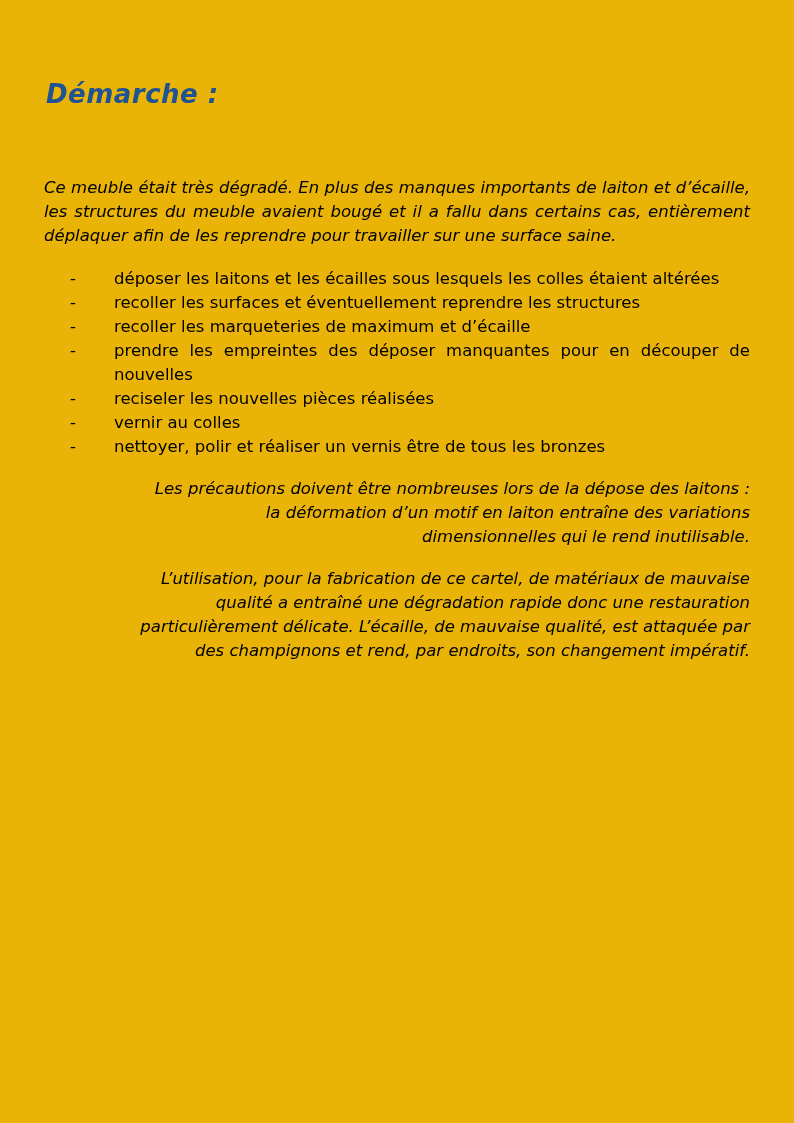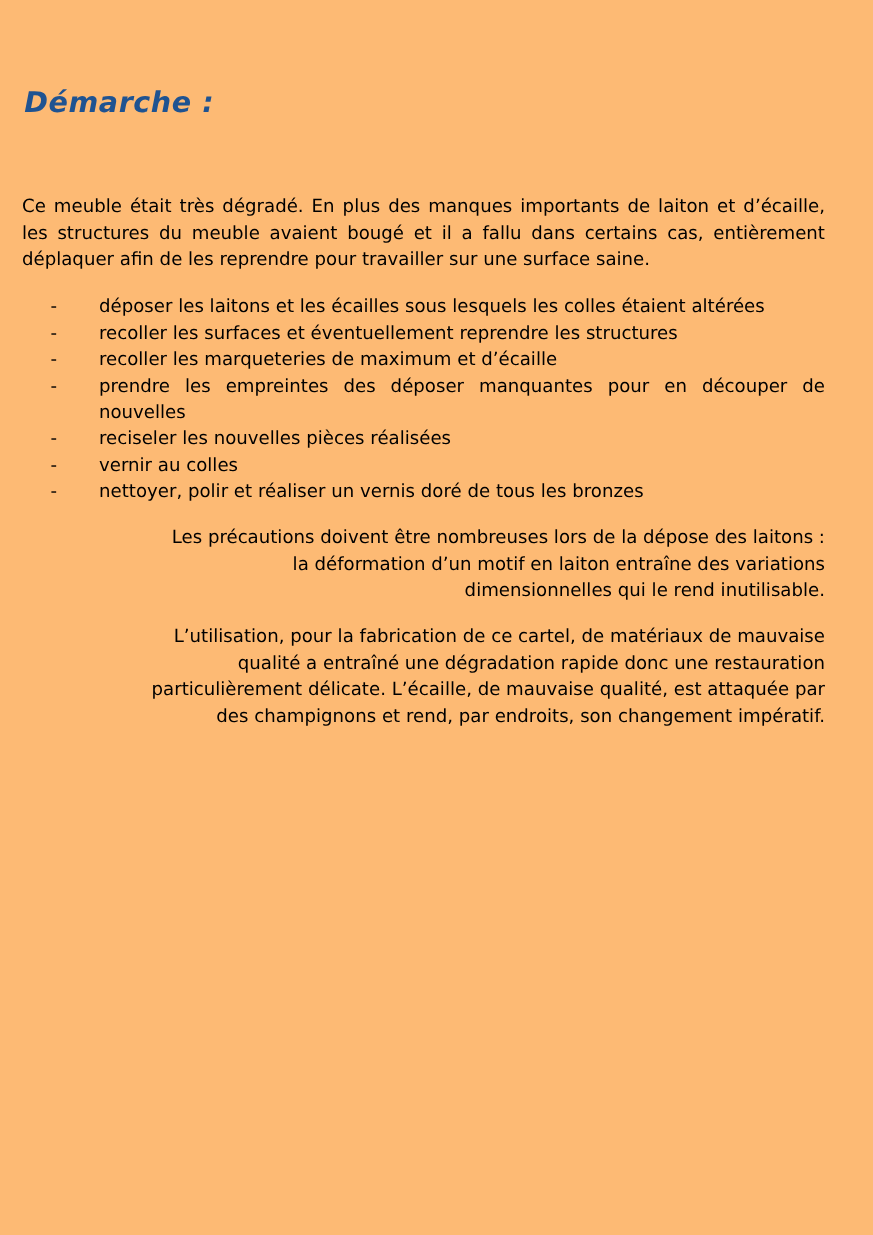--- a/index.html
+++ b/index.html
@@ -5,42 +5,43 @@
   html, body {
     margin: 0;
     padding: 0;
     background: #ffffff;
   }
   .page {
     position: relative;
     width: 794px;
     height: 1123px;
     margin: 0 auto;
-    background: #fdba74;
+    background: #eab308;
     box-sizing: border-box;
-    padding: 78px 44px 0 20px;
+    padding: 78px 44px 0 44px;
     font-family: "DejaVu Sans", "Liberation Sans", sans-serif;
     color: #000000;
     overflow: hidden;
   }
   .doc-title {
     margin: 0 0 0 2px;
     font-size: 26px;
     line-height: 32px;
     font-weight: bold;
     font-style: italic;
     color: #1F5391;
     letter-spacing: 0.5px;
   }
   .body-text {
     font-size: 16.5px;
     line-height: 24px;
   }
   .para {
     margin: 18px 0 0 0;
+    font-style: italic;
   }
   .para.first {
     margin-top: 66px;
   }
   .justified {
     text-align: justify;
   }
   .prelines {
     white-space: pre-line;
     text-align: right;
@@ -100,21 +101,21 @@
       <li class="li">
         <span class="dash">-</span>
         <span class="li-text">reciseler les nouvelles pièces réalisées</span>
       </li>
       <li class="li">
         <span class="dash">-</span>
         <span class="li-text">vernir au colles</span>
       </li>
       <li class="li">
         <span class="dash">-</span>
-        <span class="li-text">nettoyer, polir et réaliser un vernis doré de tous les bronzes</span>
+        <span class="li-text">nettoyer, polir et réaliser un vernis être de tous les bronzes</span>
       </li>
     </ul>
 
     <p class="para prelines">Les précautions doivent être nombreuses lors de la dépose des laitons :
 la déformation d’un motif en laiton entraîne des variations
 dimensionnelles qui le rend inutilisable.</p>
 
     <p class="para prelines">L’utilisation, pour la fabrication de ce cartel, de matériaux de mauvaise
 qualité a entraîné une dégradation rapide donc une restauration
 particulièrement délicate. L’écaille, de mauvaise qualité, est attaquée par

